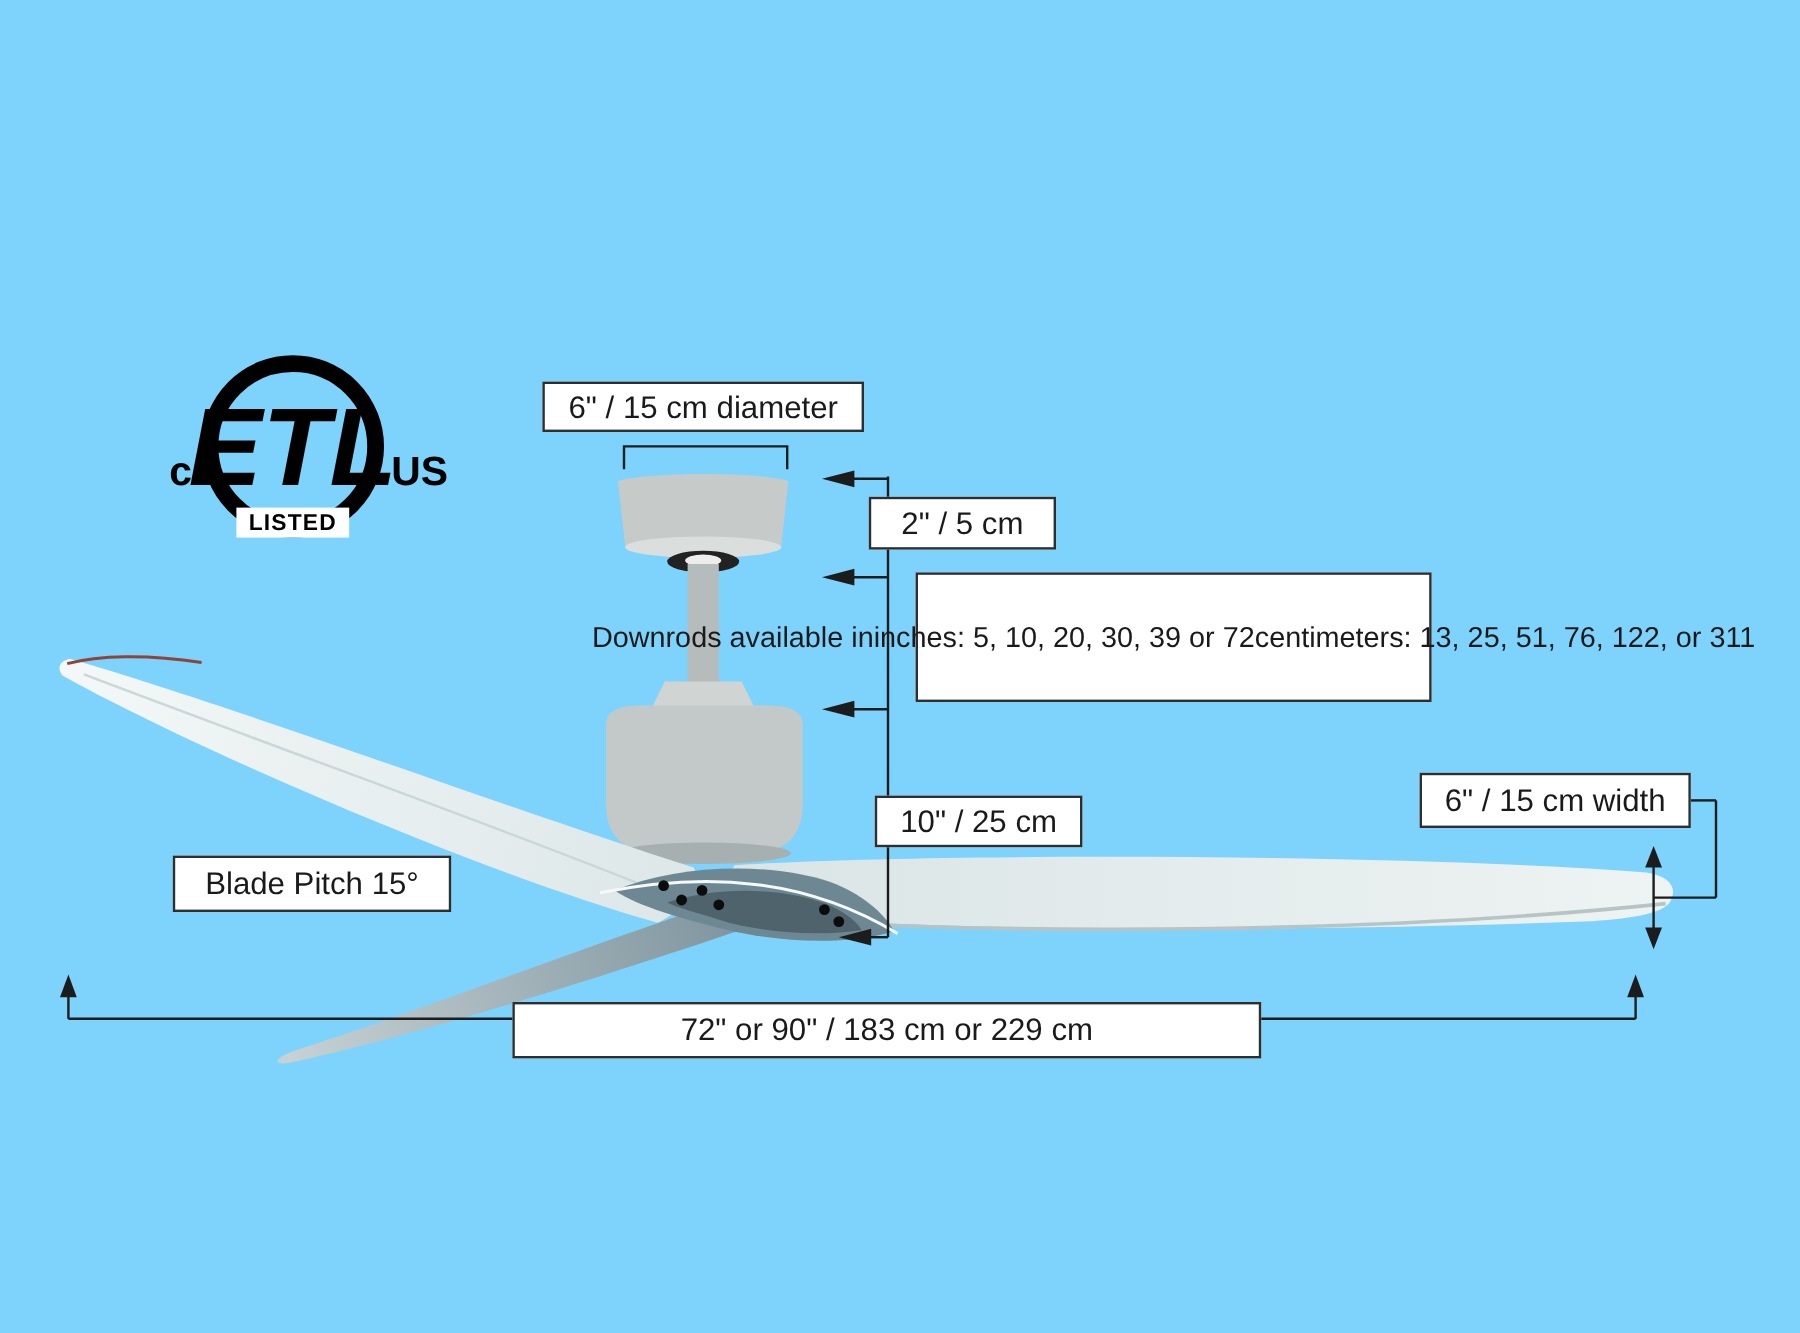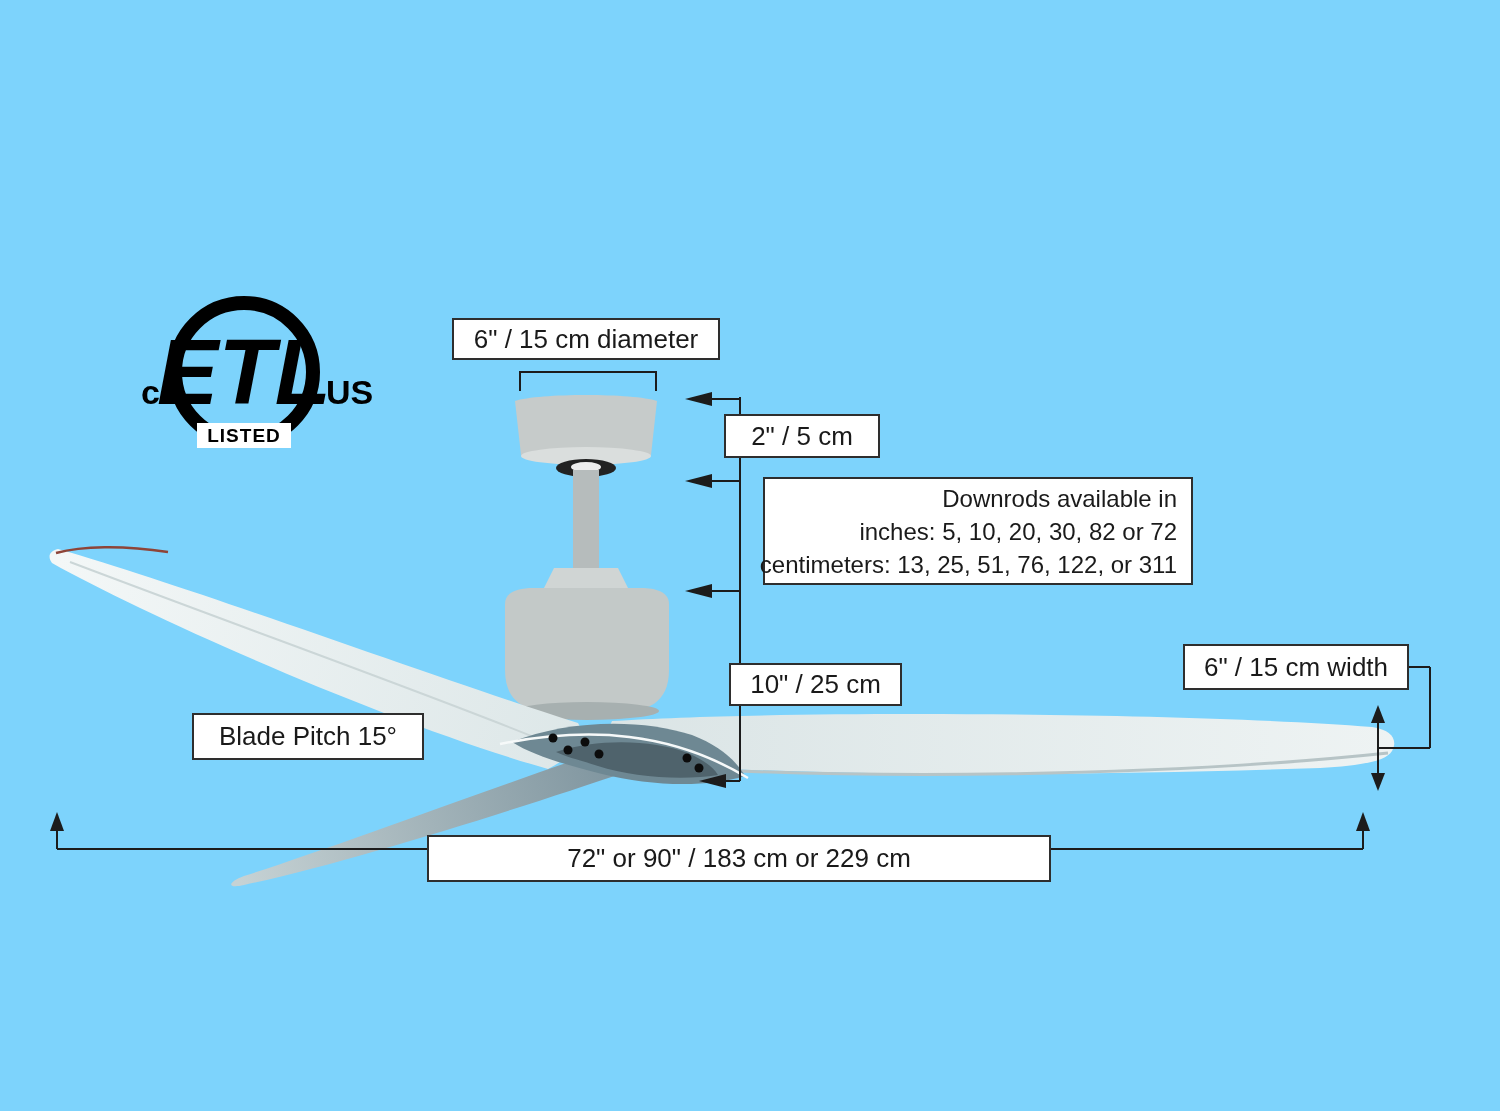--- a/index.html
+++ b/index.html
@@ -18,22 +18,21 @@
     background: #ffffff;
     border: 2px solid #2e2e2e;
     display: flex;
     align-items: center;
     justify-content: center;
     font-size: 26px;
     color: #1a1a1a;
     white-space: nowrap;
   }
   .dim-box.multiline {
-    flex-direction: column;
-    align-items: flex-end;
+    align-items: center;
     justify-content: center;
     padding: 10px 14px;
     font-size: 24px;
     line-height: 33px;
   }
 </style>
 </head>
 <body>
 
 <div class="canvas">
@@ -126,25 +125,25 @@
       <polygon points="1378,791 1371,773 1385,773"></polygon>
     </g>
   </svg>
 
   <div class="dim-box" style="left:452px; top:318px; width:268px; height:42px;">6" / 15 cm diameter</div>
 
   <div class="dim-box" style="left:724px; top:414px; width:156px; height:44px;">2" / 5 cm</div>
 
   <div class="dim-box multiline" style="left:763px; top:477px; width:430px; height:108px;">
     <div>Downrods available in</div>
-    <div>inches: 5, 10, 20, 30, 82 or 72</div>
+    <div>inches: 5, 10, 20, 30, 39 or 72</div>
     <div>centimeters: 13, 25, 51, 76, 122, or 311</div>
   </div>
 
   <div class="dim-box" style="left:729px; top:663px; width:173px; height:43px;">10" / 25 cm</div>
 
   <div class="dim-box" style="left:1183px; top:644px; width:226px; height:46px;">6" / 15 cm width</div>
 
-  <div class="dim-box" style="left:144px; top:713px; width:232px; height:47px;margin-left:48px;">Blade Pitch 15°</div>
+  <div class="dim-box" style="left:144px; top:713px; width:232px; height:47px;">Blade Pitch 15°</div>
 
   <div class="dim-box" style="left:427px; top:835px; width:624px; height:47px;">72" or 90" / 183 cm or 229 cm</div>
 
 </div>
 
 </body></html>

